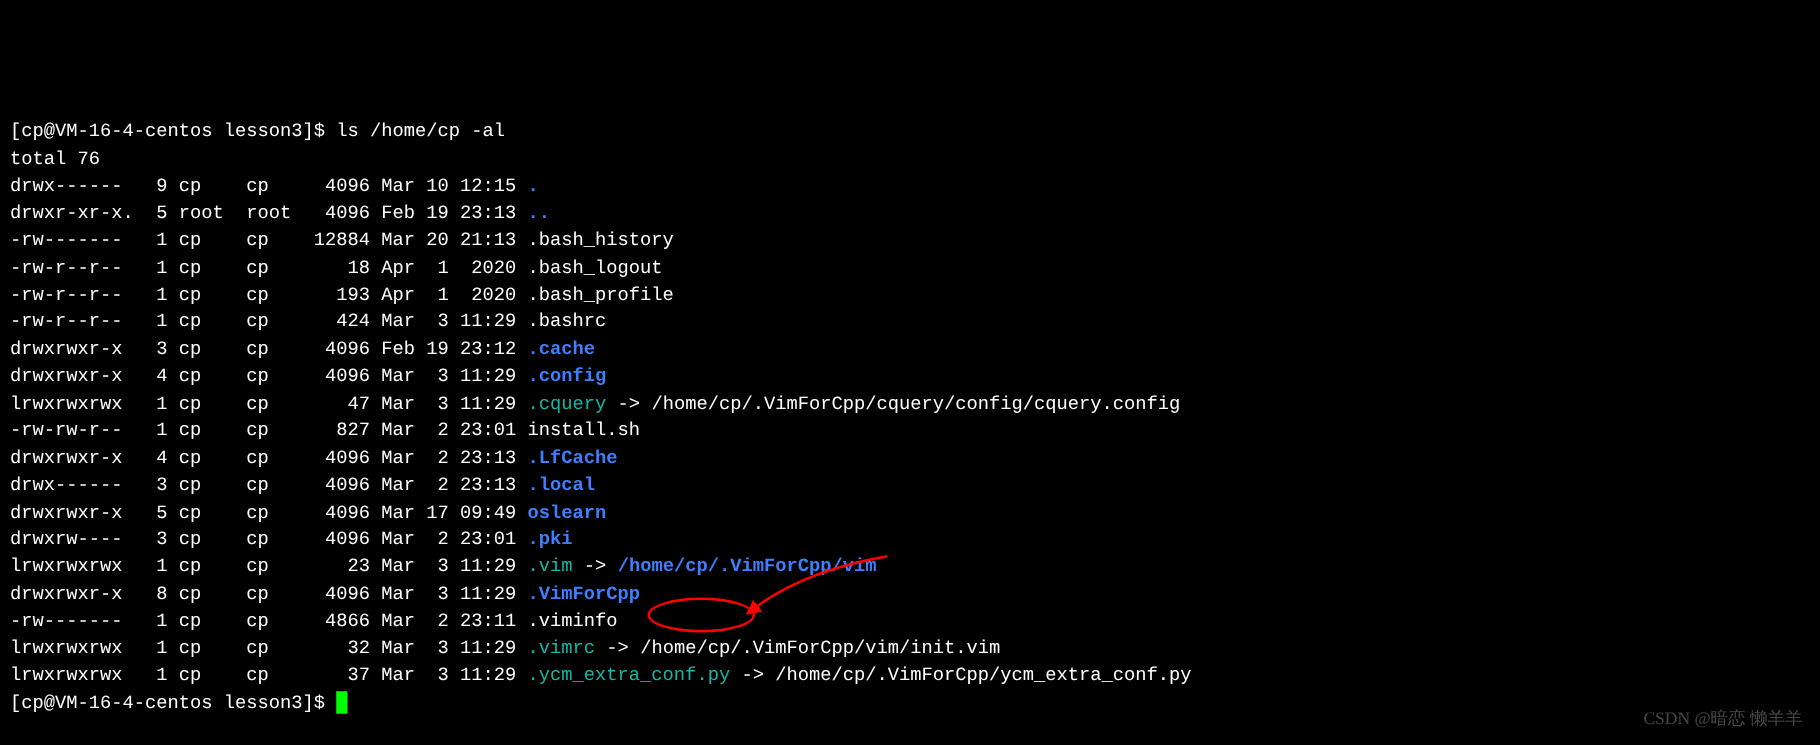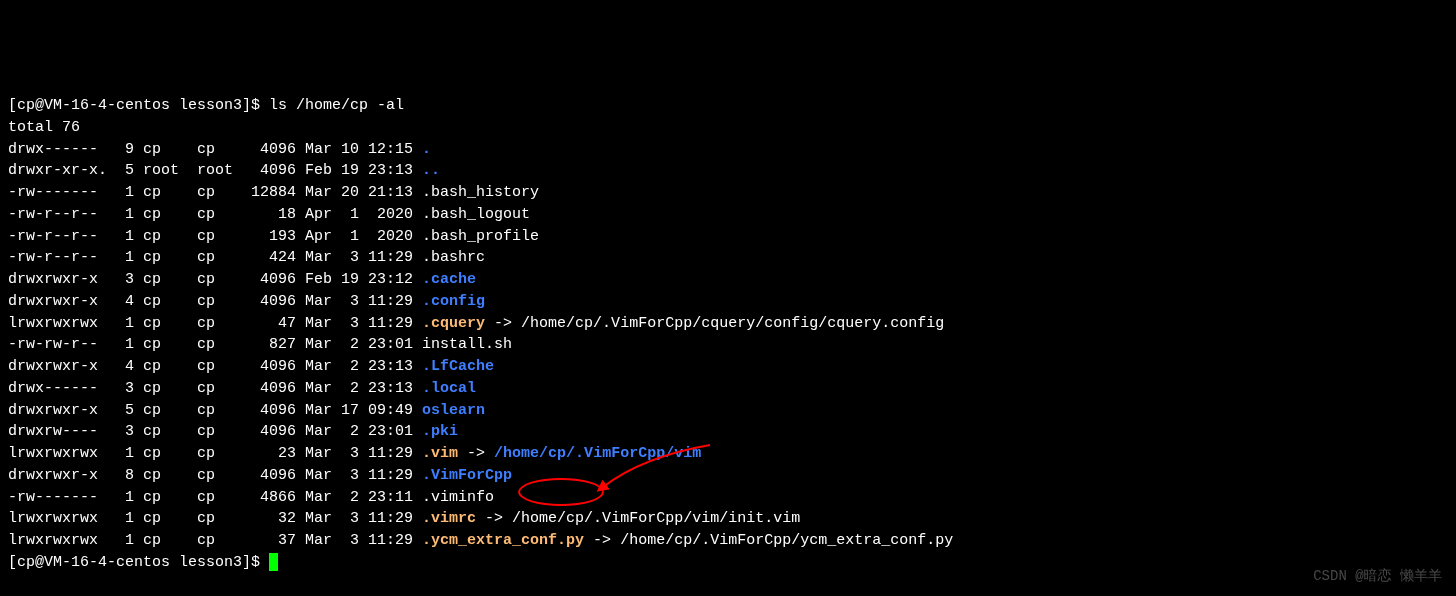--- a/index.html
+++ b/index.html
@@ -11,36 +11,36 @@
     font-size: 15px;
     line-height: 1.45;
     white-space: pre;
     width: 1456px;
     height: 596px;
     box-sizing: border-box;
     position: relative;
   }
   .line { white-space: pre; }
   .dir { color: #3f7fff; font-weight: bold; }
-  .link { color: #fdba74; font-weight: bold; }
+  .link { color: #14b8a6; font-weight: normal; }
   .target-dir { color: #3f7fff; font-weight: bold; }
   .plain { color: #fff; margin-top: 20px; }
   .cursor {
     display: inline-block;
     width: 9px;
     height: 18px;
     background: #00ff00;
     vertical-align: text-bottom;
   }
   .watermark {
     position: absolute;
     right: 14px;
     bottom: 10px;
     color: rgba(200,200,200,0.35);
-    font-family: Liberation Mono, monospace;
+    font-family: Liberation Serif, serif;
     font-size: 14px;
   }
   .circle {
     position: absolute;
     border: 2px solid #ff0000;
     border-radius: 50%;
     width: 82px;
     height: 24px;
     pointer-events: none;
   }

